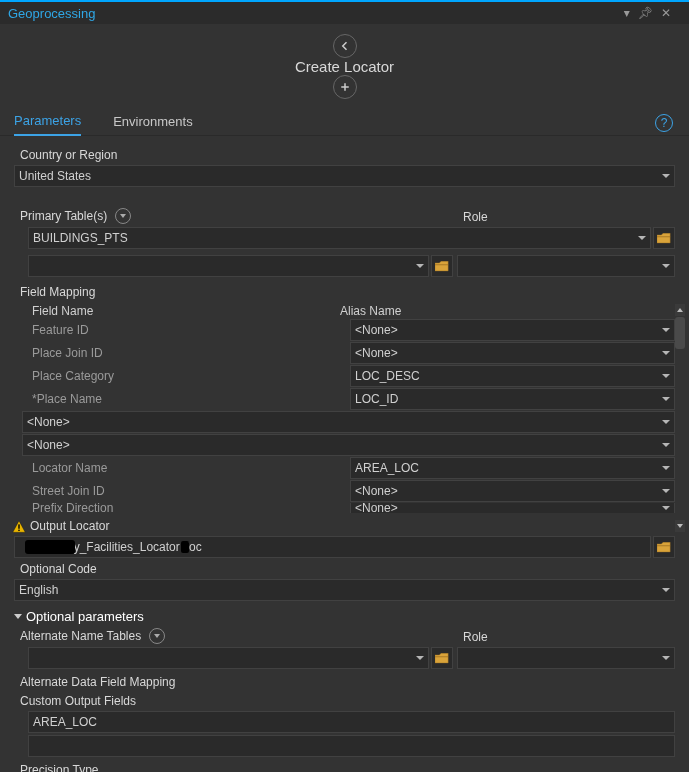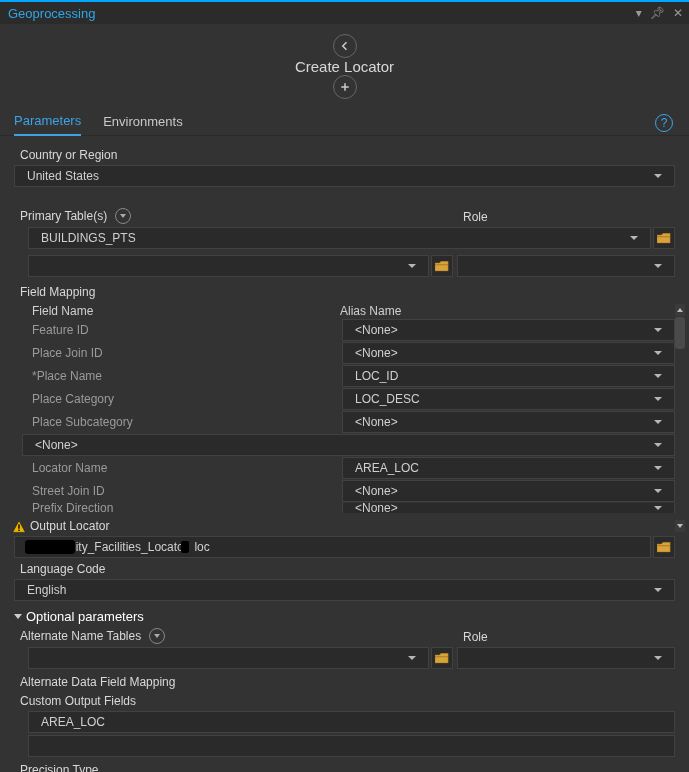--- a/index.html
+++ b/index.html
@@ -10,21 +10,21 @@
     font-family: "Segoe UI", Arial, sans-serif;
     font-size: 12px;
     color: #d8d8d8;
     overflow: hidden;
     border-top: 2px solid #00a6ff;
   }
   .title-bar {
     display: flex;
     justify-content: space-between;
     align-items: center;
-    padding: 2px 6px 2px 8px;
+    padding: 2px 18px 2px 8px;
     background: #2b2b2b;
     height: 22px;
   }
   .title-bar .title { color: #2fa7e6; font-size: 13px; }
   .title-bar .wincontrols { display: flex; gap: 8px; align-items: center; color: #999; }
   .title-bar .wincontrols span { cursor: pointer; font-size: 12px; line-height: 1; }
 
   .header-row {
     display: flex;
     align-items: center;
@@ -39,21 +39,21 @@
     color: #ccc;
     display: flex; align-items: center; justify-content: center;
     background: transparent;
     cursor: pointer;
   }
   .circle-btn svg { width: 12px; height: 12px; stroke: #ccc; fill: none; stroke-width: 2; }
   .tool-title { color: #d8d8d8; font-size: 15px; }
 
   .tabs {
     display: flex;
-    gap: 22px;
+    gap: 32px;
     padding: 4px 14px 0 14px;
     position: relative;
     align-items: center;
   }
   .tab {
     padding: 4px 0 6px 0;
     color: #c8c8c8;
     cursor: pointer;
     font-size: 13px;
   }
@@ -93,21 +93,21 @@
     display: flex;
     align-items: center;
     gap: 2px;
     margin-bottom: 2px;
   }
   .dd, .txt {
     background: #2a2a2a;
     border: 1px solid #414141;
     color: #d0d0d0;
     height: 22px;
-    padding: 0 12px;
+    padding: 0 4px;
     font-size: 12px;
     flex: 1;
     display: flex;
     align-items: center;
     justify-content: space-between;
     cursor: pointer;
   }
   .dd .caret {
     width: 0; height: 0;
     border-left: 4px solid transparent;
@@ -154,21 +154,21 @@
   .mapping-thumb {
     width: 10px; height: 32px;
     background: #4a4a4a;
     border-radius: 3px;
     margin-top: 1px;
   }
 
   .map-row {
     display: flex;
     align-items: center;
-    gap: 2px;
+    gap: 10px;
     margin: 1px 0;
   }
   .map-label {
     width: 318px;
     color: #9a9a9a;
     padding-left: 10px;
     font-size: 12px;
   }
   .map-headers {
     display: flex;
@@ -355,35 +355,34 @@
             </div>
           </div>
           <div class="map-row">
             <div class="map-label">Place Join ID</div>
             <div class="dd" style="flex: 1 1 0%;">
               <span>&lt;None&gt;</span>
               <span class="caret"></span>
             </div>
           </div>
           <div class="map-row">
+            <div class="map-label">Place Category</div>
+            <div class="dd" style="flex: 1 1 0%;">
+              <span>LOC_DESC</span>
+              <span class="caret"></span>
+            </div>
+          </div>
+          <div class="map-row">
             <div class="map-label">*Place Name</div>
             <div class="dd" style="flex: 1 1 0%;">
               <span>LOC_ID</span>
               <span class="caret"></span>
             </div>
           </div>
           <div class="map-row">
-            <div class="map-label">Place Category</div>
-            <div class="dd" style="flex: 1 1 0%;">
-              <span>LOC_DESC</span>
-              <span class="caret"></span>
-            </div>
-          </div>
-          <div class="map-row">
-            <div class="map-label">Place Subcategory</div>
             <div class="dd" style="flex: 1 1 0%;">
               <span>&lt;None&gt;</span>
               <span class="caret"></span>
             </div>
           </div>
           <div class="map-row">
             <div class="dd" style="flex: 1 1 0%;">
               <span>&lt;None&gt;</span>
               <span class="caret"></span>
             </div>
@@ -439,21 +438,21 @@
       <span style="white-space:pre;">          _City_Facilities_Locator  loc</span>
     </div>
     <div class="browse-btn">
       <svg viewBox="0 0 16 12">
           <path d="M0 2 L5 2 L7 0 L15 0 L15 11 L0 11 Z" fill="#d9a33a" stroke="#a07322" stroke-width="0.5"></path>
           <path d="M0 4 L15 4" stroke="#a07322"></path>
         </svg>
     </div>
   </div>
 
-  <div class="param-label">Language Code</div>
+  <div class="param-label">Optional Code</div>
   <div class="field-row">
     <div class="dd">
       <span>English</span>
       <span class="caret"></span>
     </div>
   </div>
 
   <div class="section-head">
     <span class="arr"></span>
     <span>Optional parameters</span>

